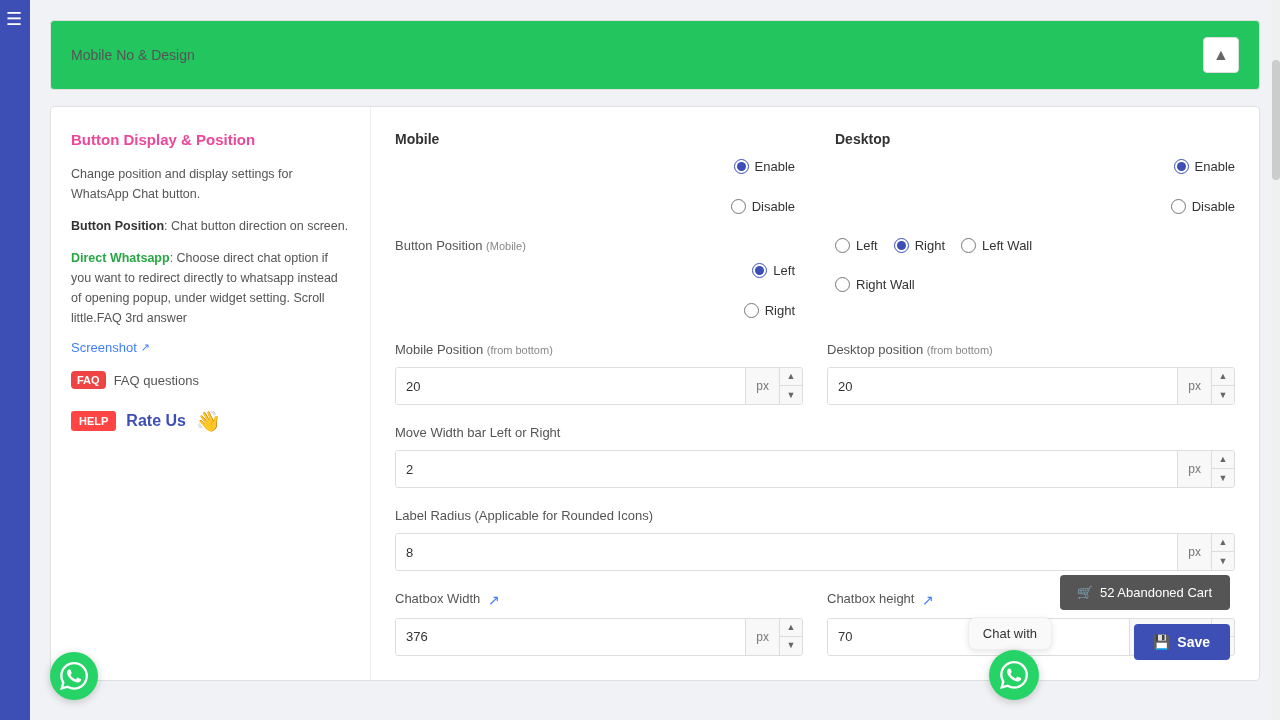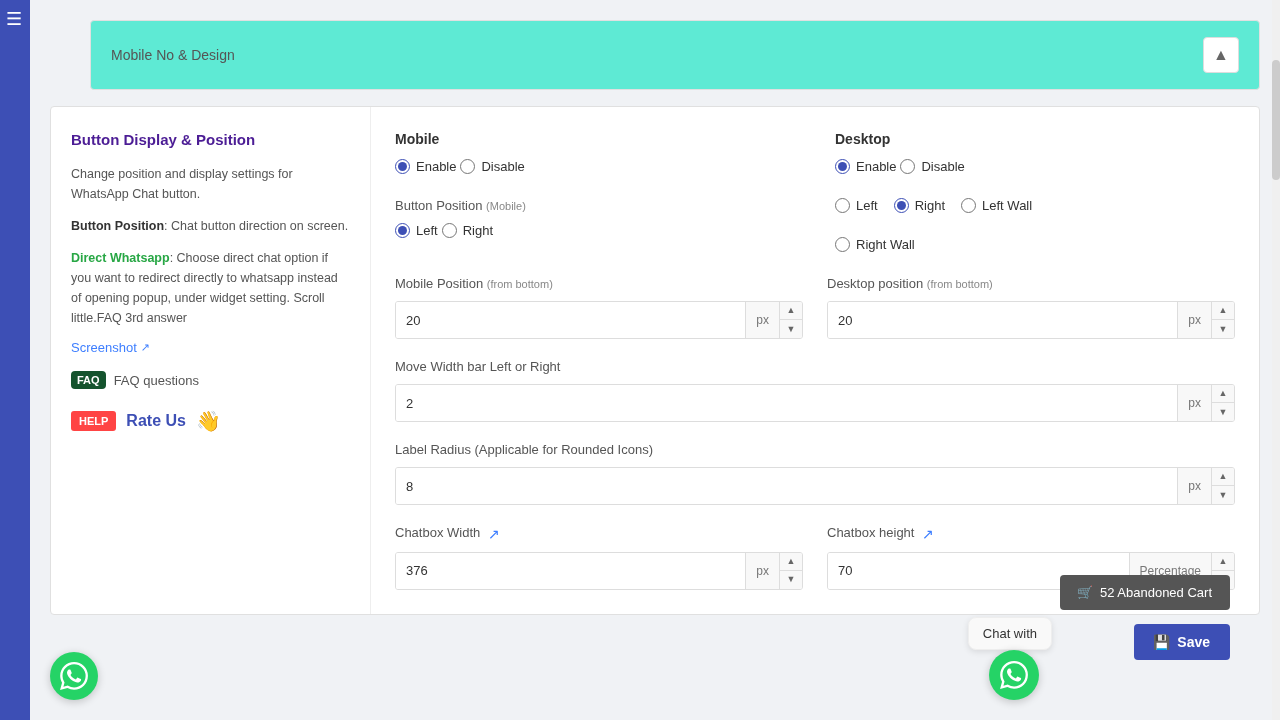--- a/index.html
+++ b/index.html
@@ -12,29 +12,28 @@
     .hamburger { color: white; font-size: 18px; padding: 8px 6px; cursor: pointer; }
 
     .main-content {
       margin-left: 30px;
       padding: 20px;
       height: 720px;
       overflow-y: auto;
     }
 
     .page-header {
-      background: #5eead4;
+      background: #22c55e;
       border: 1px solid #e0e0e0;
       border-radius: 4px;
       padding: 16px 20px;
       margin-bottom: 16px;
       display: flex;
       justify-content: space-between;
       align-items: center;
-      margin-left: 40px;
     }
     .page-header-title { font-size: 14px; color: #555; font-weight: 500; }
     .collapse-btn {
       background: white;
       border: 1px solid #ddd;
       border-radius: 4px;
       width: 36px; height: 36px;
       cursor: pointer;
       display: flex; align-items: center; justify-content: center;
       font-size: 16px; color: #666;
@@ -48,38 +47,38 @@
       border-radius: 4px;
     }
 
     .left-panel {
       width: 320px;
       min-width: 320px;
       padding: 24px 20px;
       border-right: 1px solid #eee;
     }
 
-    .left-panel h2 { font-size: 15px; font-weight: 700; margin-bottom: 16px; color: #4c1d95; }
+    .left-panel h2 { font-size: 15px; font-weight: 700; margin-bottom: 16px; color: #ec4899; }
 
     .left-panel .desc { color: #555; font-size: 12.5px; line-height: 1.6; margin-bottom: 12px; }
 
     .label-bold { font-weight: 700; color: #333; }
     .link-green { color: #28a745; text-decoration: none; font-weight: 600; }
 
     .screenshot-link {
       display: flex; align-items: center; gap: 4px;
       color: #3d7eff; text-decoration: none; margin-bottom: 16px; margin-top: 4px;
     }
     .ext-icon { font-size: 11px; }
 
     .faq-row {
       display: flex; align-items: center; gap: 8px; margin-bottom: 20px;
     }
     .faq-badge {
-      background: #14532d;
+      background: #ef4444;
       color: white;
       font-weight: 700;
       font-size: 11px;
       padding: 3px 6px;
       border-radius: 4px;
     }
     .faq-link { color: #555; font-size: 13px; }
 
     .help-rate-row {
       display: flex; align-items: center; gap: 10px; margin-top: 8px;
@@ -104,21 +103,21 @@
 
     .section-row {
       display: flex;
       gap: 40px;
       margin-bottom: 24px;
     }
 
     .section-col { flex: 1; }
     .section-label { font-size: 14px; font-weight: 600; color: #333; margin-bottom: 12px; }
 
-    .radio-group { display: flex; gap: 4px; align-items: flex-end; }
+    .radio-group { display: flex; gap: 25px; align-items: flex-end; flex-direction: column; }
     .radio-item { display: flex; align-items: center; gap: 6px; font-size: 13px; cursor: pointer; }
     .radio-item input[type="radio"] { accent-color: #3d4fb5; width: 15px; height: 15px; cursor: pointer; }
 
     .field-label {
       font-size: 13px; font-weight: 500; color: #555; margin-bottom: 10px;
     }
     .field-label-small { font-size: 11px; color: #888; font-weight: 400; }
     .spin-btns {
       display: flex; flex-direction: column;
       border: 1px solid #ddd;

